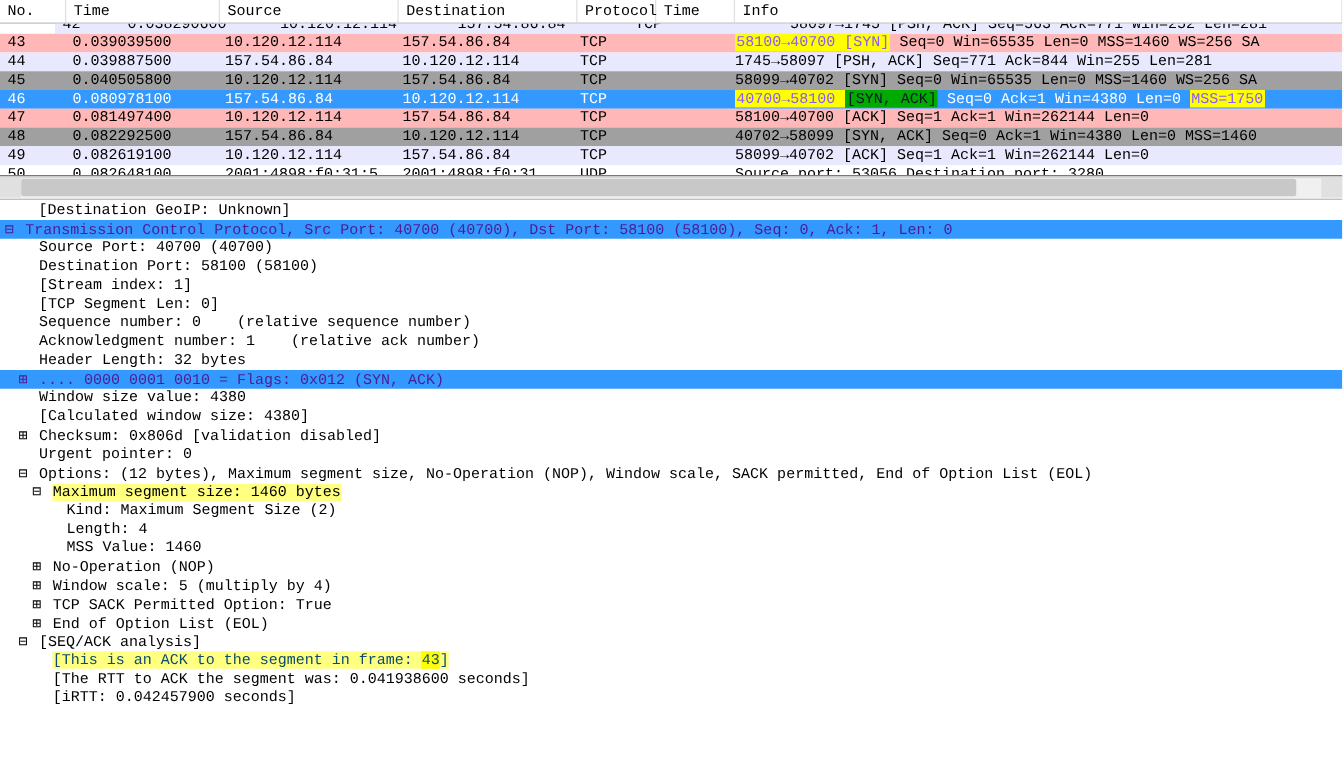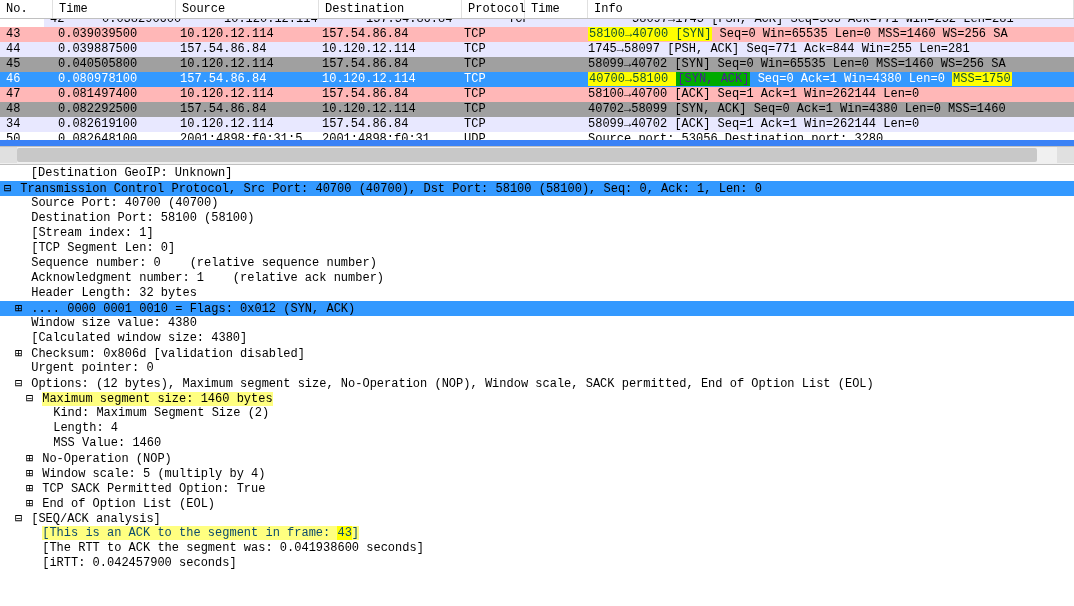--- a/index.html
+++ b/index.html
@@ -1,45 +1,45 @@
 <!DOCTYPE html>
 <html><head>
 <meta charset="utf-8">
 <style>
 html,body{margin:0;padding:0;font-family:Consolas,"Courier New",monospace;font-size:12px;color:#000;background:#fff;overflow:hidden}
 body{width:1074px;height:606px;display:flex;flex-direction:column}
-.packet-panel{flex:0 0 auto;overflow:hidden;border-bottom:6px solid #3b82f6;background:#fff}
+.packet-panel{flex:0 0 auto;overflow:hidden;border-bottom:1px solid #3b82f6;background:#fff}
 .packet-header{display:flex;background:#fff;border-bottom:1px solid #c0c0c0}
 .packet-header .col{padding:2px 6px;border-right:1px solid #e0e0e0;white-space:nowrap;font-weight:normal}
 .col-no{width:40px}
 .col-time{width:110px}
 .col-src{width:130px}
 .col-dst{width:130px}
 .col-proto{width:50px}
 .col-time2{width:50px}
 .col-info{flex:1;overflow:hidden}
 .packet-rows{overflow:hidden}
 .row{display:flex;height:15px;line-height:15px;white-space:nowrap}
 .row .col{padding:0 6px;overflow:hidden}
 .row-partial{height:8px;overflow:hidden;line-height:15px}
 .row-top-cut{margin-top:-7px}
 .row-selected{background:#3399ff;color:#fff}
 .row-pink{background:#ffb7b7}
 .row-gray{background:#a0a0a0}
 .row-lav{background:#e8e8ff}
-.hl-yellow{background:#ffff00;color:#14532d;padding:0 1px}
-.hl-green{background:#00aa00;color:#4c1d95;padding:0 1px}
+.hl-yellow{background:#ffff00;color:#8b5cf6;padding:0 1px}
+.hl-green{background:#00aa00;color:#0f172a;padding:0 1px}
 .scrollbar-h{height:17px;background:#f0f0f0;border-top:1px solid #c0c0c0;border-bottom:1px solid #c0c0c0;position:relative}
 .scrollbar-h .thumb{position:absolute;left:17px;top:1px;height:14px;width:1020px;background:#c8c8c8;border-radius:2px}
 .scrollbar-h .arrow-btn{position:absolute;width:17px;height:16px;top:0;background:#e0e0e0}
 .scrollbar-h .arrow-left{left:0}
 .scrollbar-h .arrow-right{right:0}
 .details-panel{flex:1;overflow:auto;padding:1px 0}
 .tree-line{padding:0 2px;white-space:pre;line-height:15px;height:15px}
-.tree-hdr-sel{background:#3399ff;color:#000000}
+.tree-hdr-sel{background:#3399ff;color:#4c1d95}
 .tw{display:inline-block;width:11px;text-align:center;cursor:pointer;font-family:Consolas,monospace}
 .sp1{display:inline-block;width:11px}
 .link{color:#0c4a6e;}
 .hl-text{background:#ffff80}
 .hl-num{background:#ffff00}
 </style>
 </head>
 <body>
 
 <div class="packet-panel">
@@ -112,21 +112,21 @@
       <div class="row row-gray">
         <div class="col col-no">48</div>
         <div class="col col-time">0.082292500</div>
         <div class="col col-src">157.54.86.84</div>
         <div class="col col-dst">10.120.12.114</div>
         <div class="col col-proto">TCP</div>
         <div class="col col-time2"></div>
         <div class="col col-info">40702→58099 [SYN, ACK] Seq=0 Ack=1 Win=4380 Len=0 MSS=1460</div>
       </div>
       <div class="row row-lav">
-        <div class="col col-no">34</div>
+        <div class="col col-no">49</div>
         <div class="col col-time">0.082619100</div>
         <div class="col col-src">10.120.12.114</div>
         <div class="col col-dst">157.54.86.84</div>
         <div class="col col-proto">TCP</div>
         <div class="col col-time2"></div>
         <div class="col col-info">58099→40702 [ACK] Seq=1 Ack=1 Win=262144 Len=0</div>
       </div>
       <div class="row  row-partial">
         <div class="col col-no">50</div>
         <div class="col col-time">0.082648100</div>

